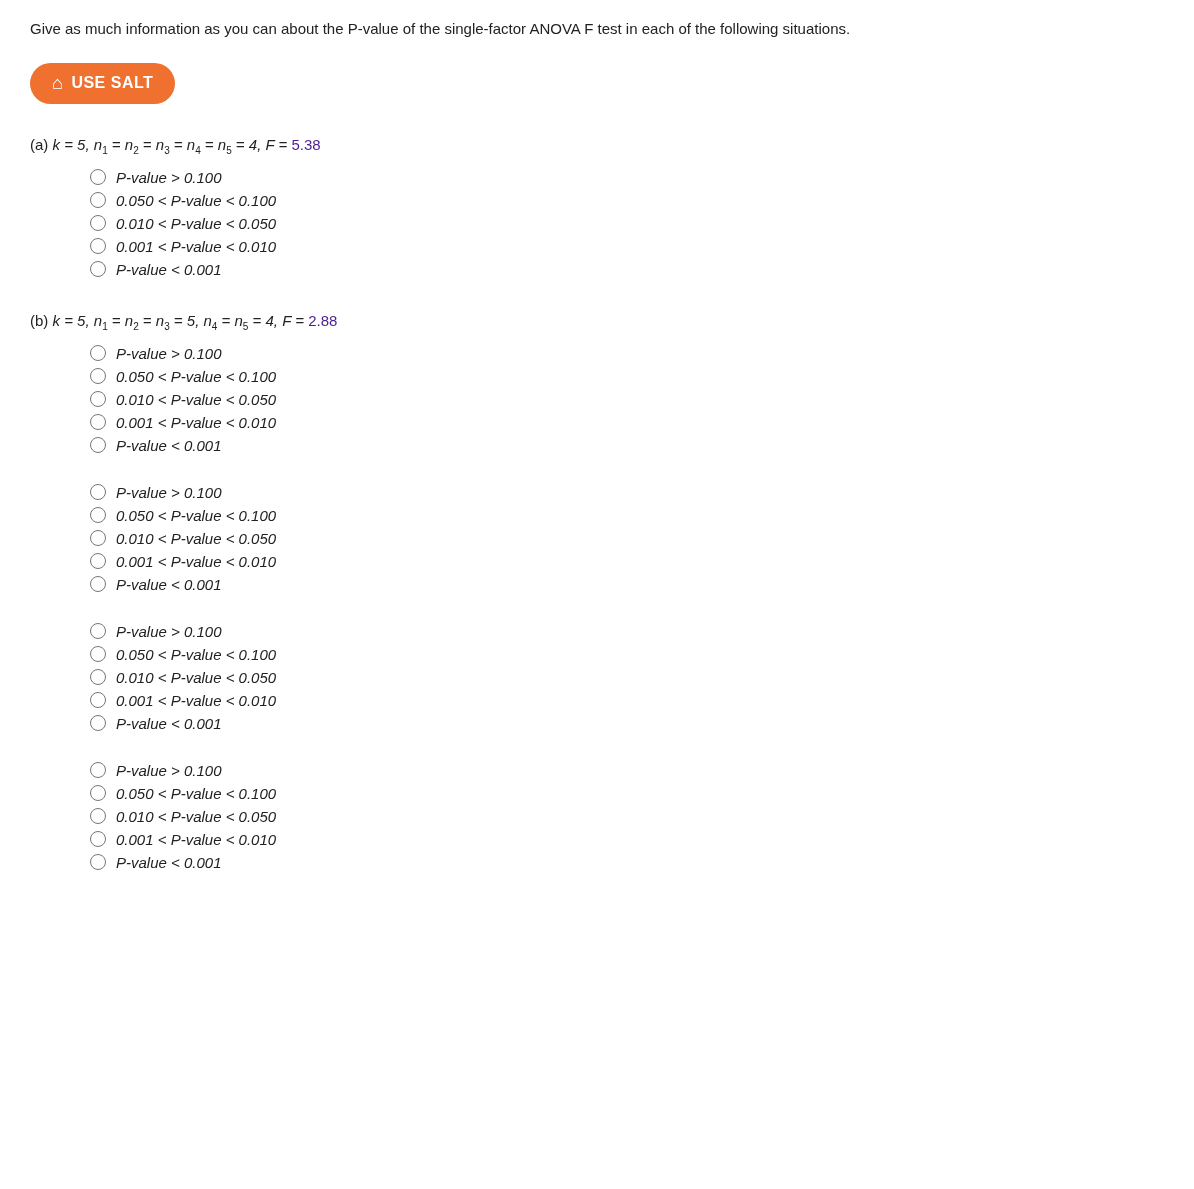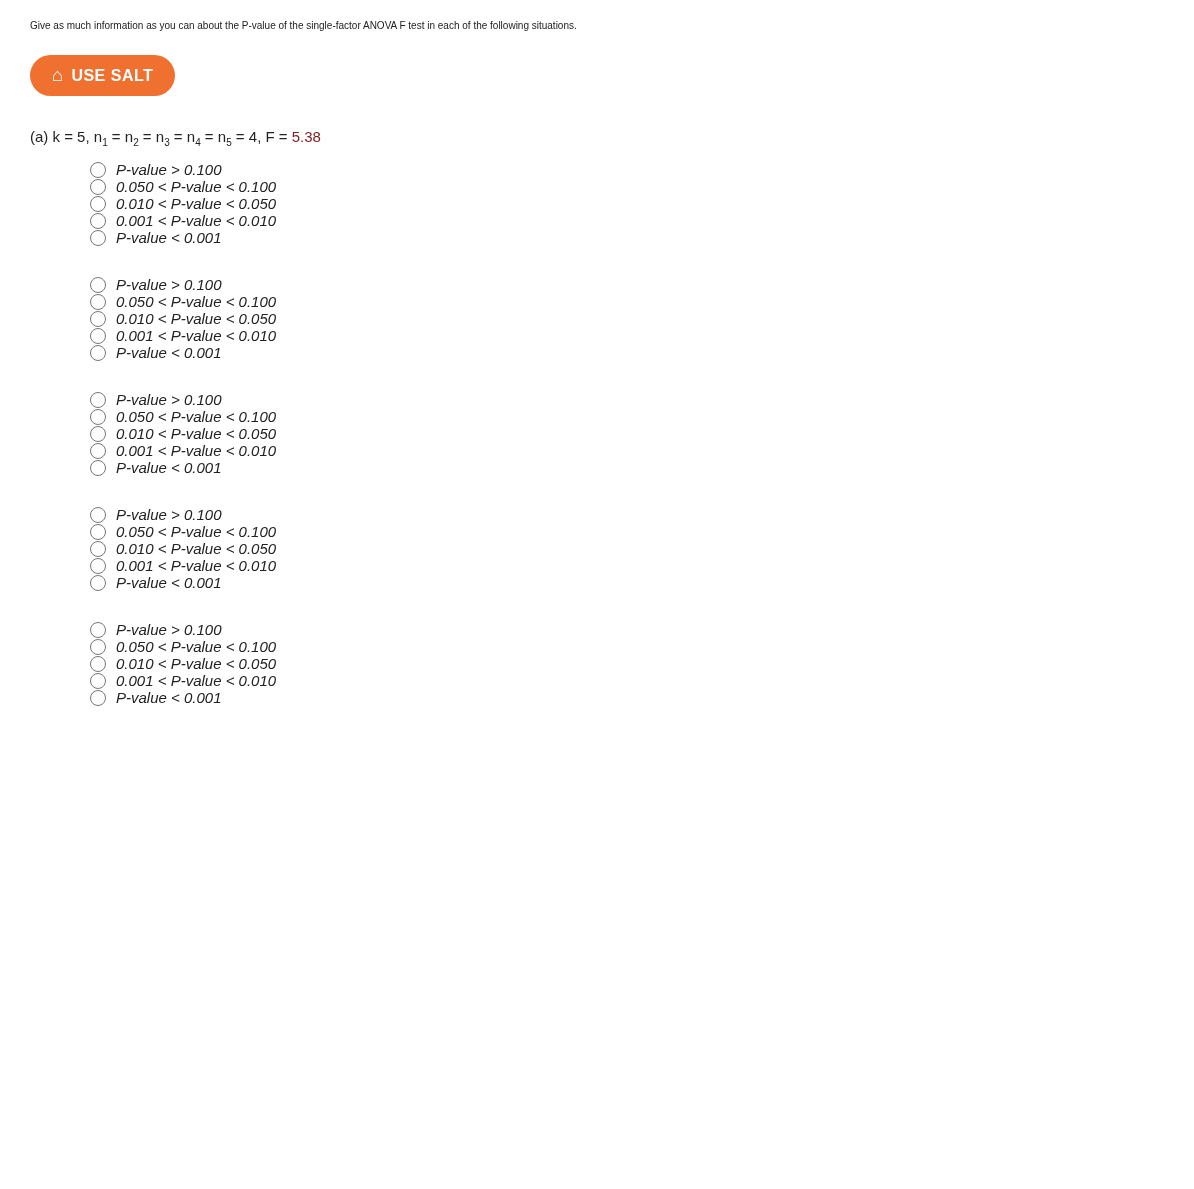--- a/index.html
+++ b/index.html
@@ -5,21 +5,21 @@
     * { box-sizing: border-box; margin: 0; padding: 0; }
     body {
       font-family: Arial, sans-serif;
       font-size: 15px;
       color: #222;
       background: #fff;
       padding: 18px 30px 30px 30px;
       max-width: 1194px;
     }
     .intro {
-      font-size: 10px;
+      font-size: 15px;
       margin-bottom: 22px;
       line-height: 1.5;
     }
     .use-salt-btn {
       display: inline-flex;
       align-items: center;
       gap: 8px;
       background: #f07030;
       color: #fff;
       border: none;
@@ -39,27 +39,28 @@
     }
     .section-label {
       font-size: 15px;
       margin-bottom: 10px;
       line-height: 1.7;
     }
     .section-label .part-letter {
       font-weight: normal;
     }
     .highlight {
-      color: #7f1d1d;
+      color: #4c1d95;
       font-style: normal;
     }
     .options {
       margin-left: 60px;
       display: flex;
       flex-direction: column;
+      gap: 6px;
     }
     .option-row {
       display: flex;
       align-items: center;
       gap: 10px;
       font-size: 15px;
       cursor: pointer;
     }
     .option-row input[type="radio"] {
       width: 16px;
@@ -68,20 +69,21 @@
       cursor: pointer;
       accent-color: #555;
     }
     .option-label {
       font-style: italic;
     }
     sub {
       font-size: 10px;
     }
     .eq-part {
+      font-style: italic;
     }
   </style>
 </head>
 <body>
 
 
 
 <p class="intro">Give as much information as you can about the P-value of the single-factor ANOVA F test in each of the following situations.</p>
 
 <button class="use-salt-btn">
@@ -109,20 +111,21 @@
           <input type="radio" name="q_a" style="">
           <span class="option-label">0.001 &lt; P-value &lt; 0.010</span>
         </label>
         <label class="option-row">
           <input type="radio" name="q_a" style="">
           <span class="option-label">P-value &lt; 0.001</span>
         </label>
       </div>
     </div>
     <div class="section">
+      <div class="section-label"><span class="part-letter">(b)</span> <span class="eq-part">k = 5, n</span><sub>1</sub><span class="eq-part"> = n</span><sub>2</sub><span class="eq-part"> = n</span><sub>3</sub><span class="eq-part"> = 5, n</span><sub>4</sub><span class="eq-part"> = n</span><sub>5</sub><span class="eq-part"> = 4, F = </span><span class="highlight">2.88</span></div>
       <div class="options">
         <label class="option-row">
           <input type="radio" name="q_b" style="">
           <span class="option-label">P-value &gt; 0.100</span>
         </label>
         <label class="option-row">
           <input type="radio" name="q_b" style="">
           <span class="option-label">0.050 &lt; P-value &lt; 0.100</span>
         </label>
         <label class="option-row">

